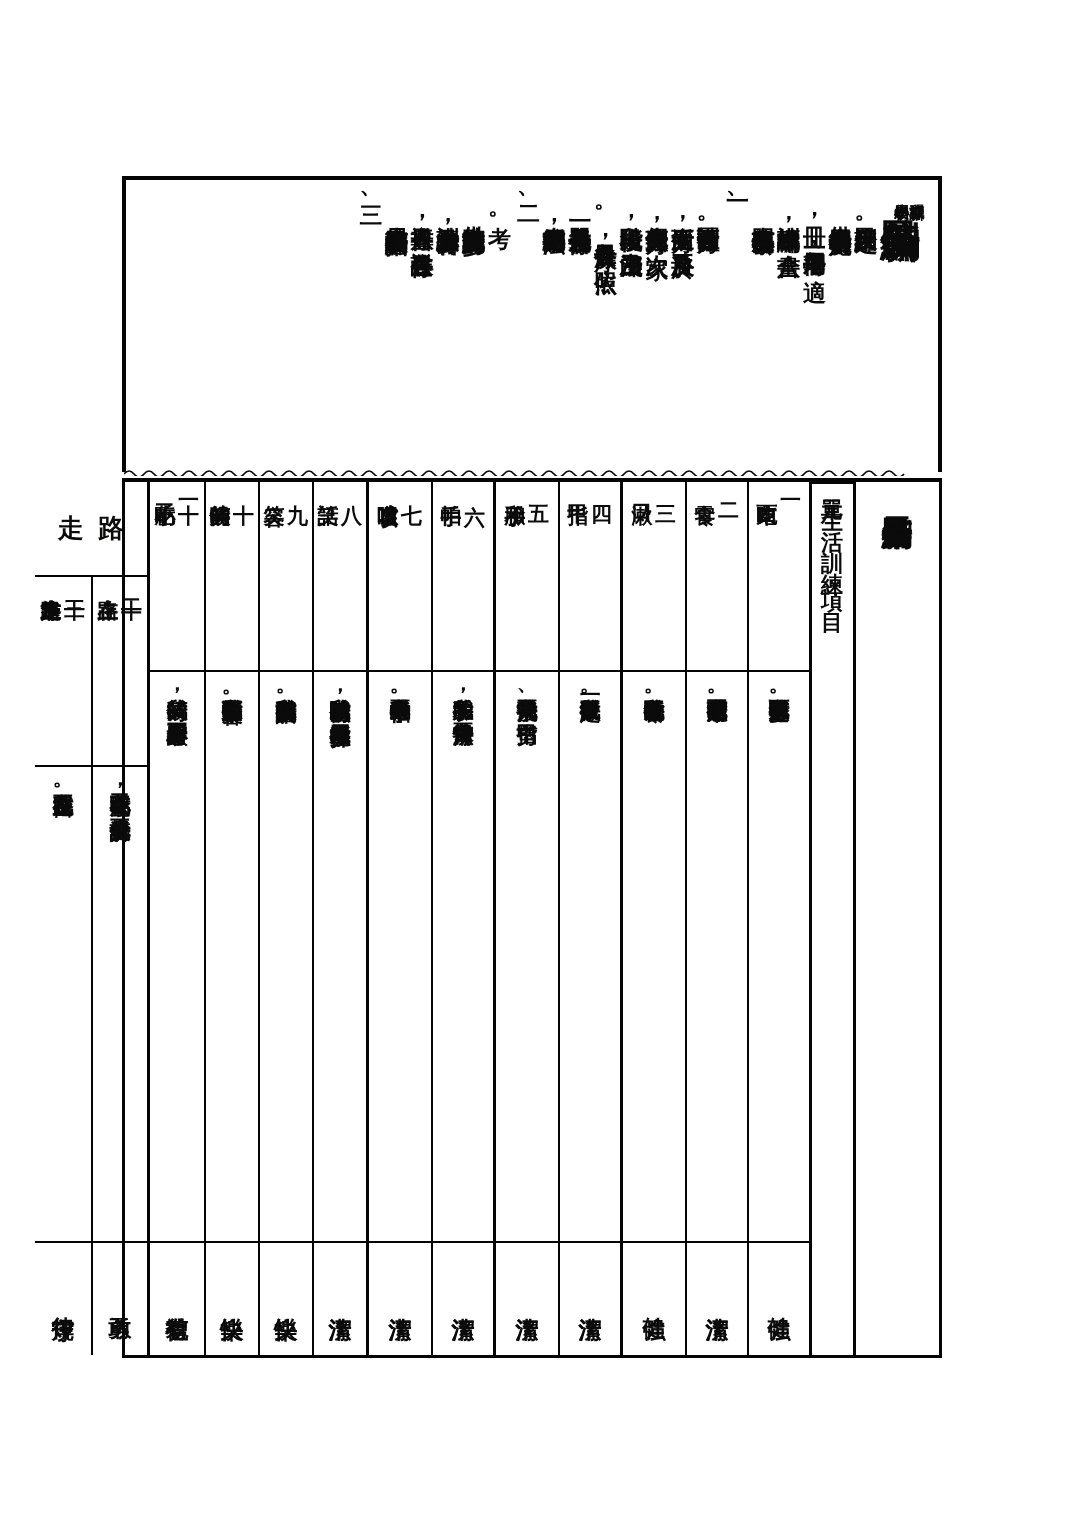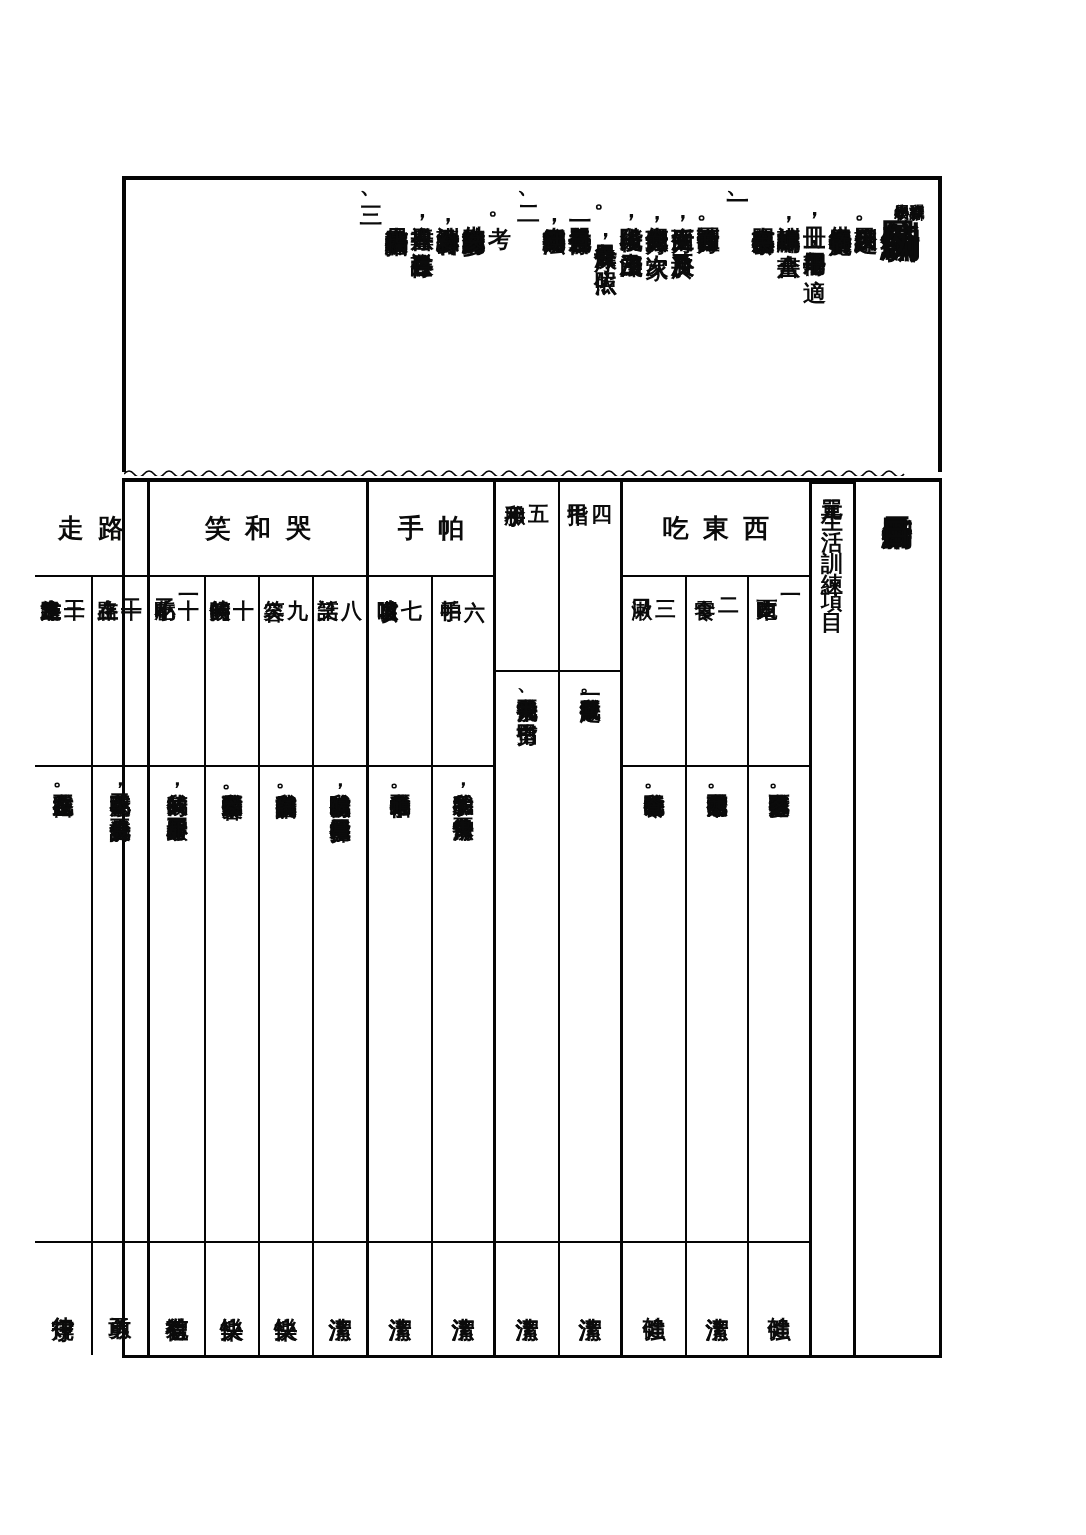--- a/index.html
+++ b/index.html
@@ -391,23 +391,20 @@
         <span class="head-txt spaced">生活訓練項目</span>
       </div>
       <div class="head-virtue">
         <span class="head-txt">德目</span>
       </div>
     </div>
 
     <div class="units">
 
       <div class="unit-group" style="flex:0 0 186px">
-        <div class="unit-name">
-          <span class="unit-name-txt">吃東西</span>
-        </div>
         <div class="unit-rows">
           <div class="row-col" style="flex:0 0 62px">
             <div class="cell-item">
               <span class="cell-item-txt"><span class="num">一</span><br><span>吃東西</span></span>
             </div>
             <div class="cell-desc">
               <span class="cell-desc-txt">我吃東西分量不過多。</span>
             </div>
             <div class="cell-virtue">
               <span class="cell-virtue-txt">強健</span>
@@ -459,23 +456,20 @@
               <span class="cell-desc-txt">我要常常洗指甲、剪指甲。</span>
             </div>
             <div class="cell-virtue">
               <span class="cell-virtue-txt">清潔</span>
             </div>
           </div>
         </div>
       </div>
 
       <div class="unit-group" style="flex:0 0 124px">
-        <div class="unit-name">
-          <span class="unit-name-txt">手帕</span>
-        </div>
         <div class="unit-rows">
           <div class="row-col" style="flex:0 0 62px">
             <div class="cell-item">
               <span class="cell-item-txt"><span class="num">六</span><br><span>手帕</span></span>
             </div>
             <div class="cell-desc">
               <span class="cell-desc-txt">我的手和臉，要常常保持清潔。</span>
             </div>
             <div class="cell-virtue">
               <span class="cell-virtue-txt">清潔</span>
@@ -489,23 +483,20 @@
               <span class="cell-desc-txt">我身邊要常常帶手帕。</span>
             </div>
             <div class="cell-virtue">
               <span class="cell-virtue-txt">清潔</span>
             </div>
           </div>
         </div>
       </div>
 
       <div class="unit-group" style="flex:0 0 216px">
-        <div class="unit-name">
-          <span class="unit-name-txt">笑和哭</span>
-        </div>
         <div class="unit-rows">
           <div class="row-col" style="flex:0 0 54px">
             <div class="cell-item">
               <span class="cell-item-txt"><span class="num">八</span><br><span>笑話</span></span>
             </div>
             <div class="cell-desc">
               <span class="cell-desc-txt">我咳嗽或噴嚏的時候，能用手帕掩住口鼻。</span>
             </div>
             <div class="cell-virtue">
               <span class="cell-virtue-txt">清潔</span>

